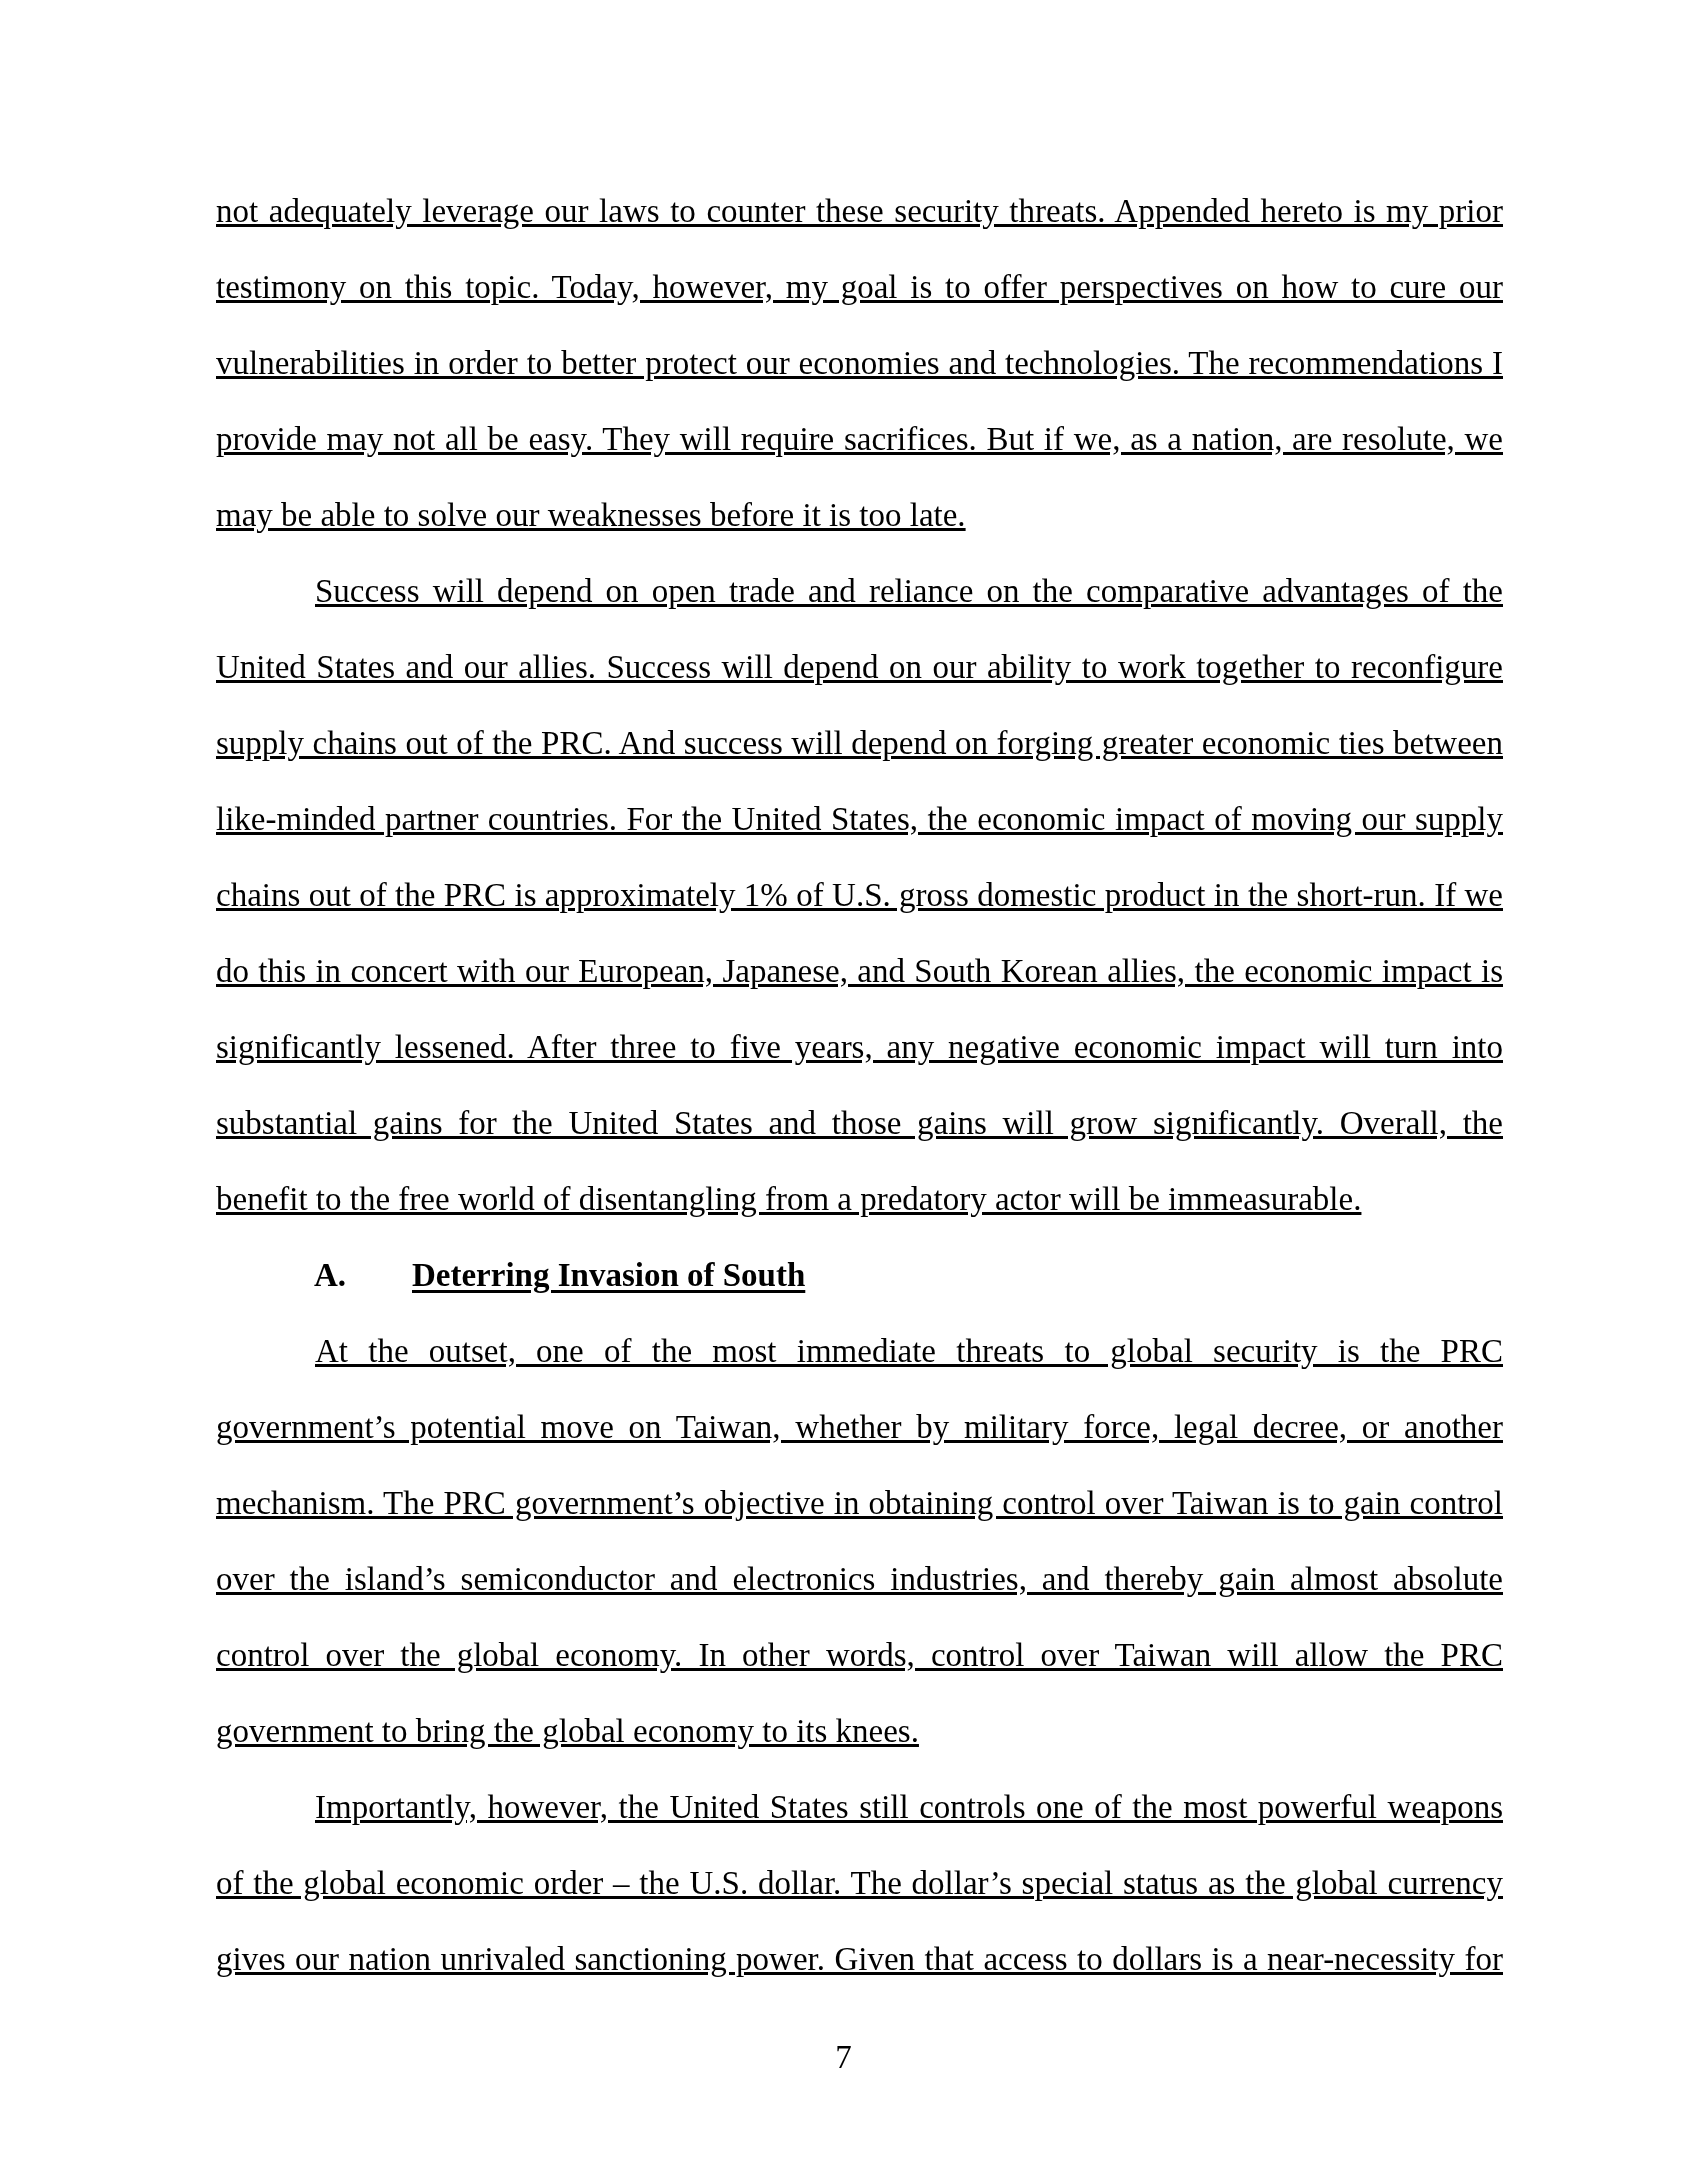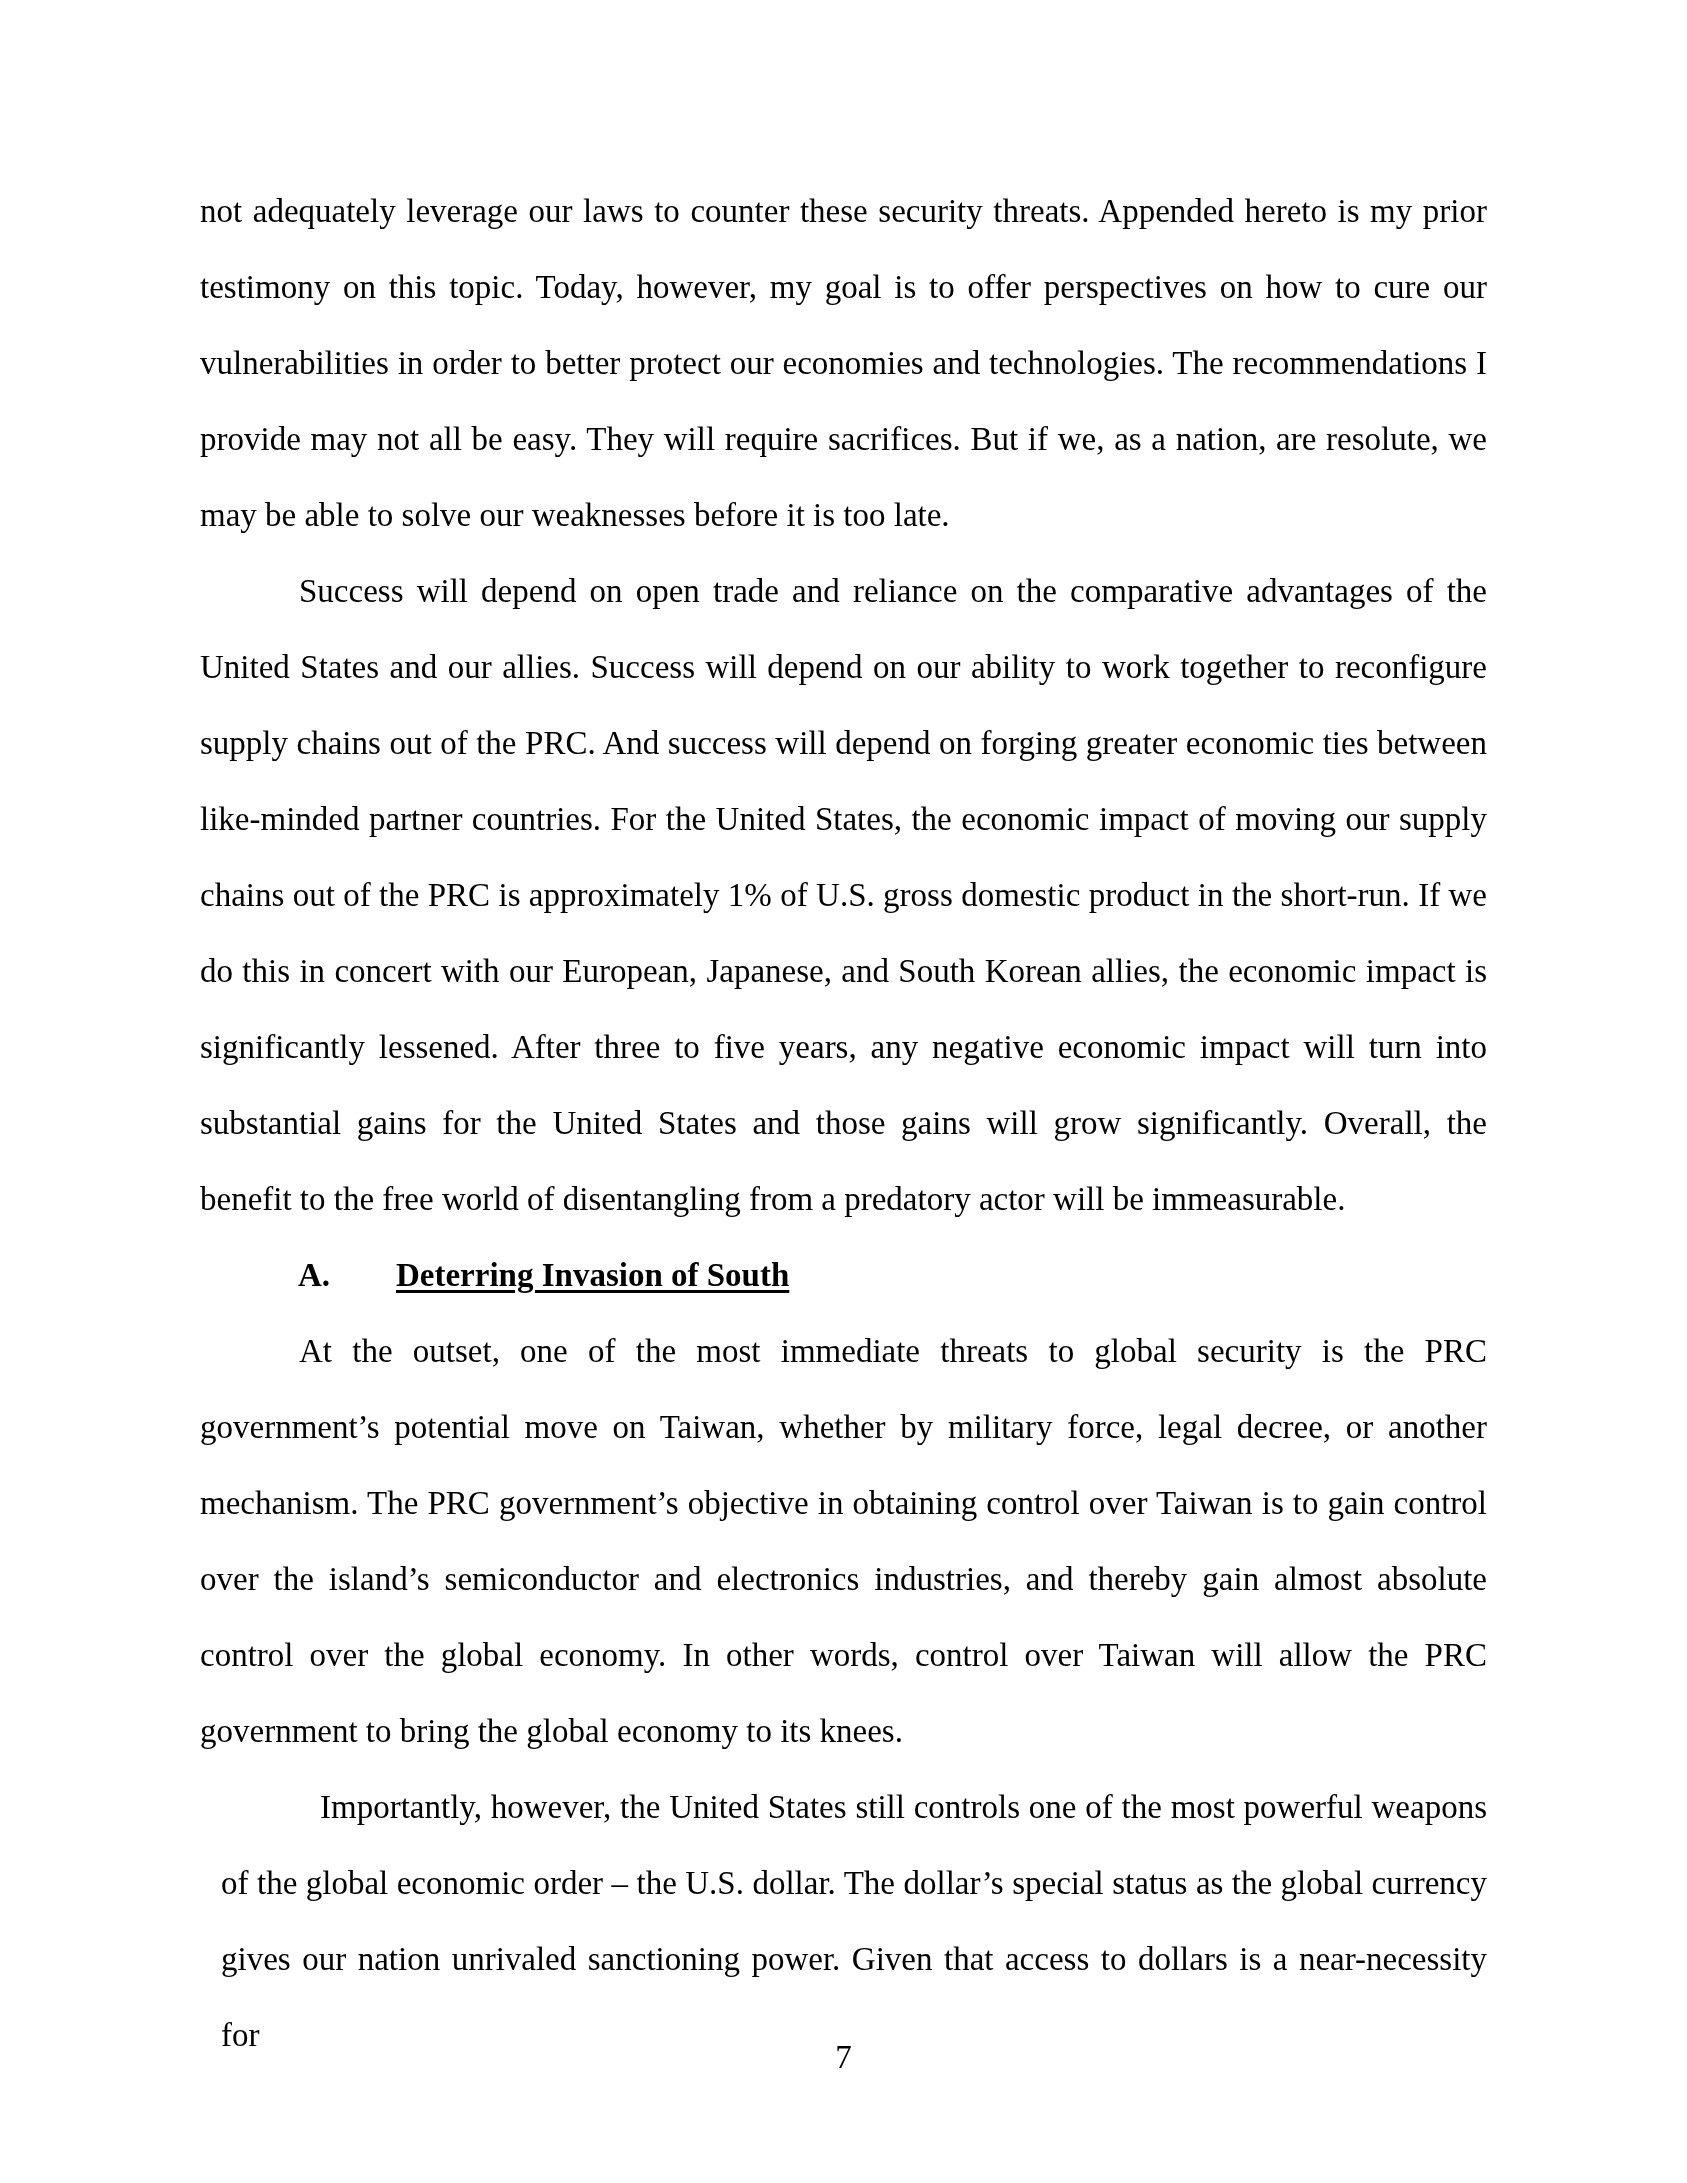--- a/index.html
+++ b/index.html
@@ -10,25 +10,26 @@
     body {
       width: 1687px;
       height: 2183px;
       position: relative;
       overflow: hidden;
       font-family: "Liberation Serif", "DejaVu Serif", serif;
       color: #000000;
     }
     .page {
       position: absolute;
-      left: 200px;
+      left: 216px;
       top: 173px;
       width: 1287px;
       font-size: 33px;
       line-height: 76px;
+      text-decoration: underline;
     }
     .para {
       margin: 0;
       text-align: justify;
       text-align-last: left;
     }
     .para.indent {
       text-indent: 99px;
     }
     .heading {
@@ -62,17 +63,17 @@
 <body>
 
 <div class="page">
   <p class="para">not adequately leverage our laws to counter these security threats.  Appended hereto is my prior testimony on this topic.  Today, however, my goal is to offer perspectives on how to cure our vulnerabilities in order to better protect our economies and technologies.  The recommendations I provide may not all be easy.  They will require sacrifices.  But if we, as a nation, are resolute, we may be able to solve our weaknesses before it is too late.</p>
   <p class="para indent">Success will depend on open trade and reliance on the comparative advantages of the United States and our allies.  Success will depend on our ability to work together to reconfigure supply chains out of the PRC.  And success will depend on forging greater economic ties between like-minded partner countries.  For the United States, the economic impact of moving our supply chains out of the PRC is approximately 1% of U.S. gross domestic product in the short-run.  If we do this in concert with our European, Japanese, and South Korean allies, the economic impact is significantly lessened.  After three to five years, any negative economic impact will turn into substantial gains for the United States and those gains will grow significantly.  Overall, the benefit to the free world of disentangling from a predatory actor will be immeasurable.</p>
   <div class="heading">
     <span class="letter">A.</span>
     <span class="title">Deterring Invasion of South</span>
   </div>
   <p class="para indent">At the outset, one of the most immediate threats to global security is the PRC government’s potential move on Taiwan, whether by military force, legal decree, or another mechanism.  The PRC government’s objective in obtaining control over Taiwan is to gain control over the island’s semiconductor and electronics industries, and thereby gain almost absolute control over the global economy.  In other words, control over Taiwan will allow the PRC government to bring the global economy to its knees.</p>
-  <p class="para indent" style="text-align-last: justify; margin-left: 21px;">Importantly, however, the United States still controls one of the most powerful weapons of the global economic order – the U.S. dollar.  The dollar’s special status as the global currency gives our nation unrivaled sanctioning power. Given that access to dollars is a near-necessity for</p>
+  <p class="para indent" style="text-align-last: justify;">Importantly, however, the United States still controls one of the most powerful weapons of the global economic order – the U.S. dollar.  The dollar’s special status as the global currency gives our nation unrivaled sanctioning power. Given that access to dollars is a near-necessity for</p>
 </div>
 
 <div class="page-number">7</div>
 
 
 </body></html>

